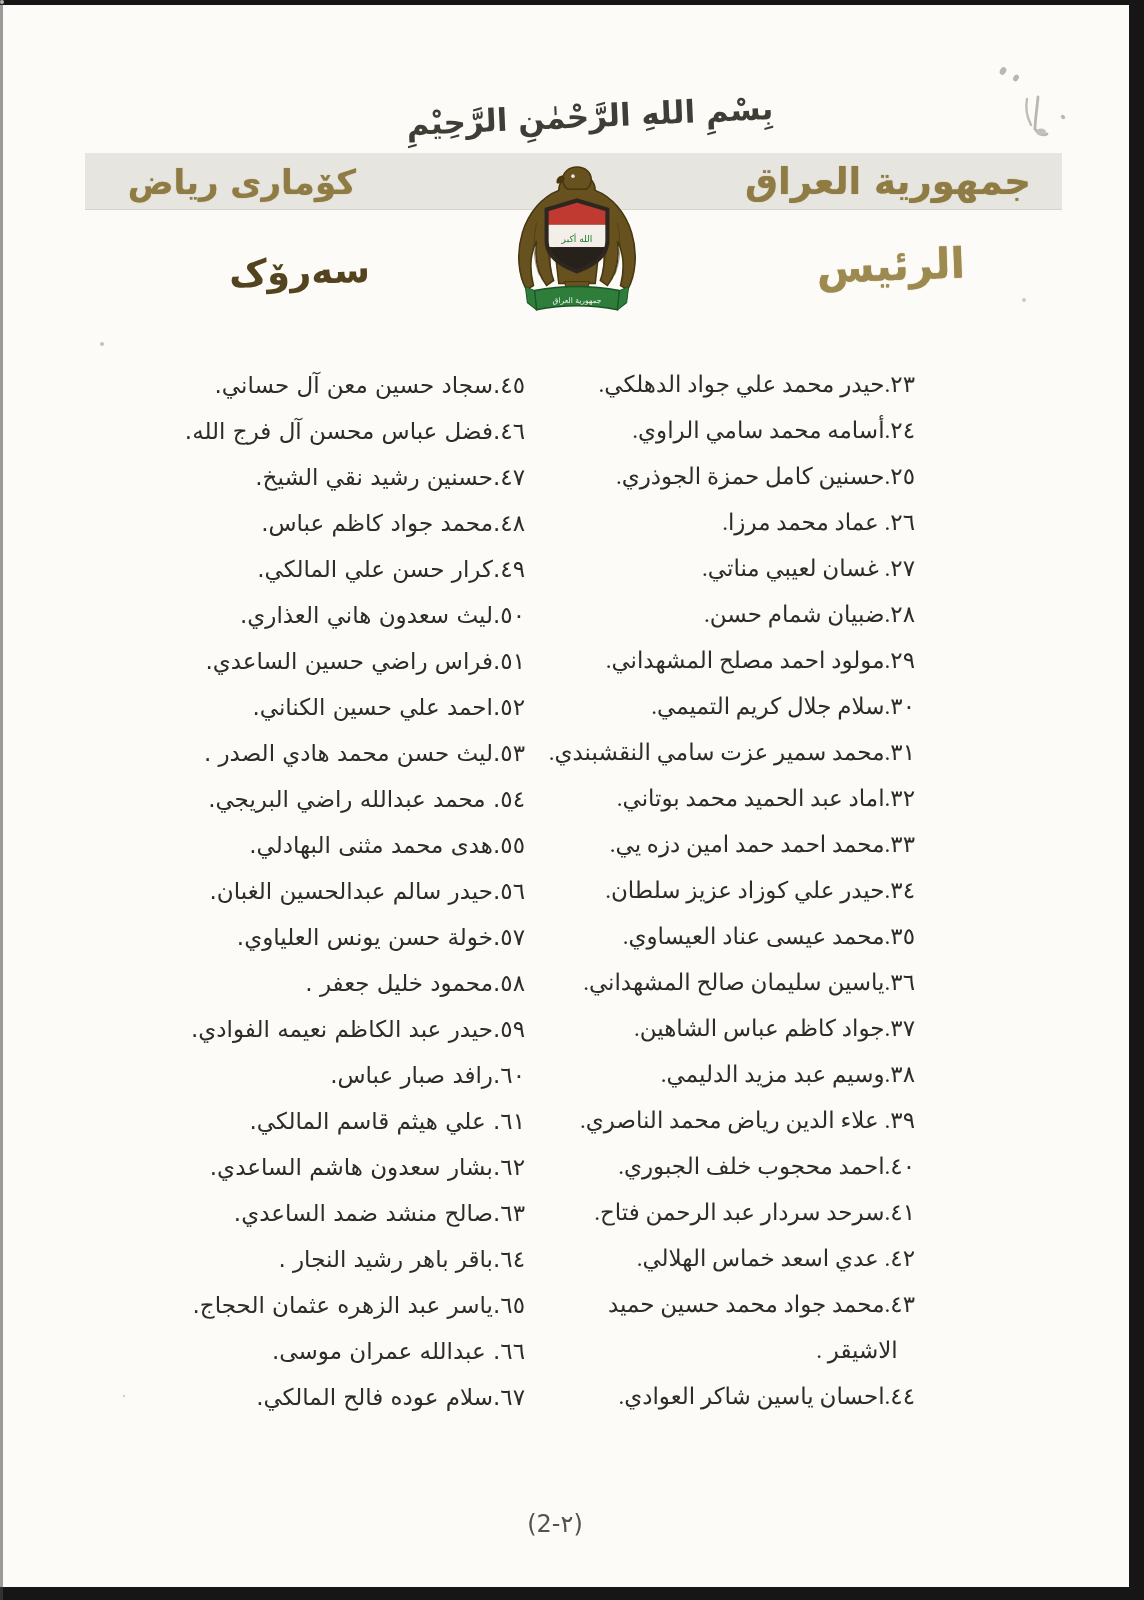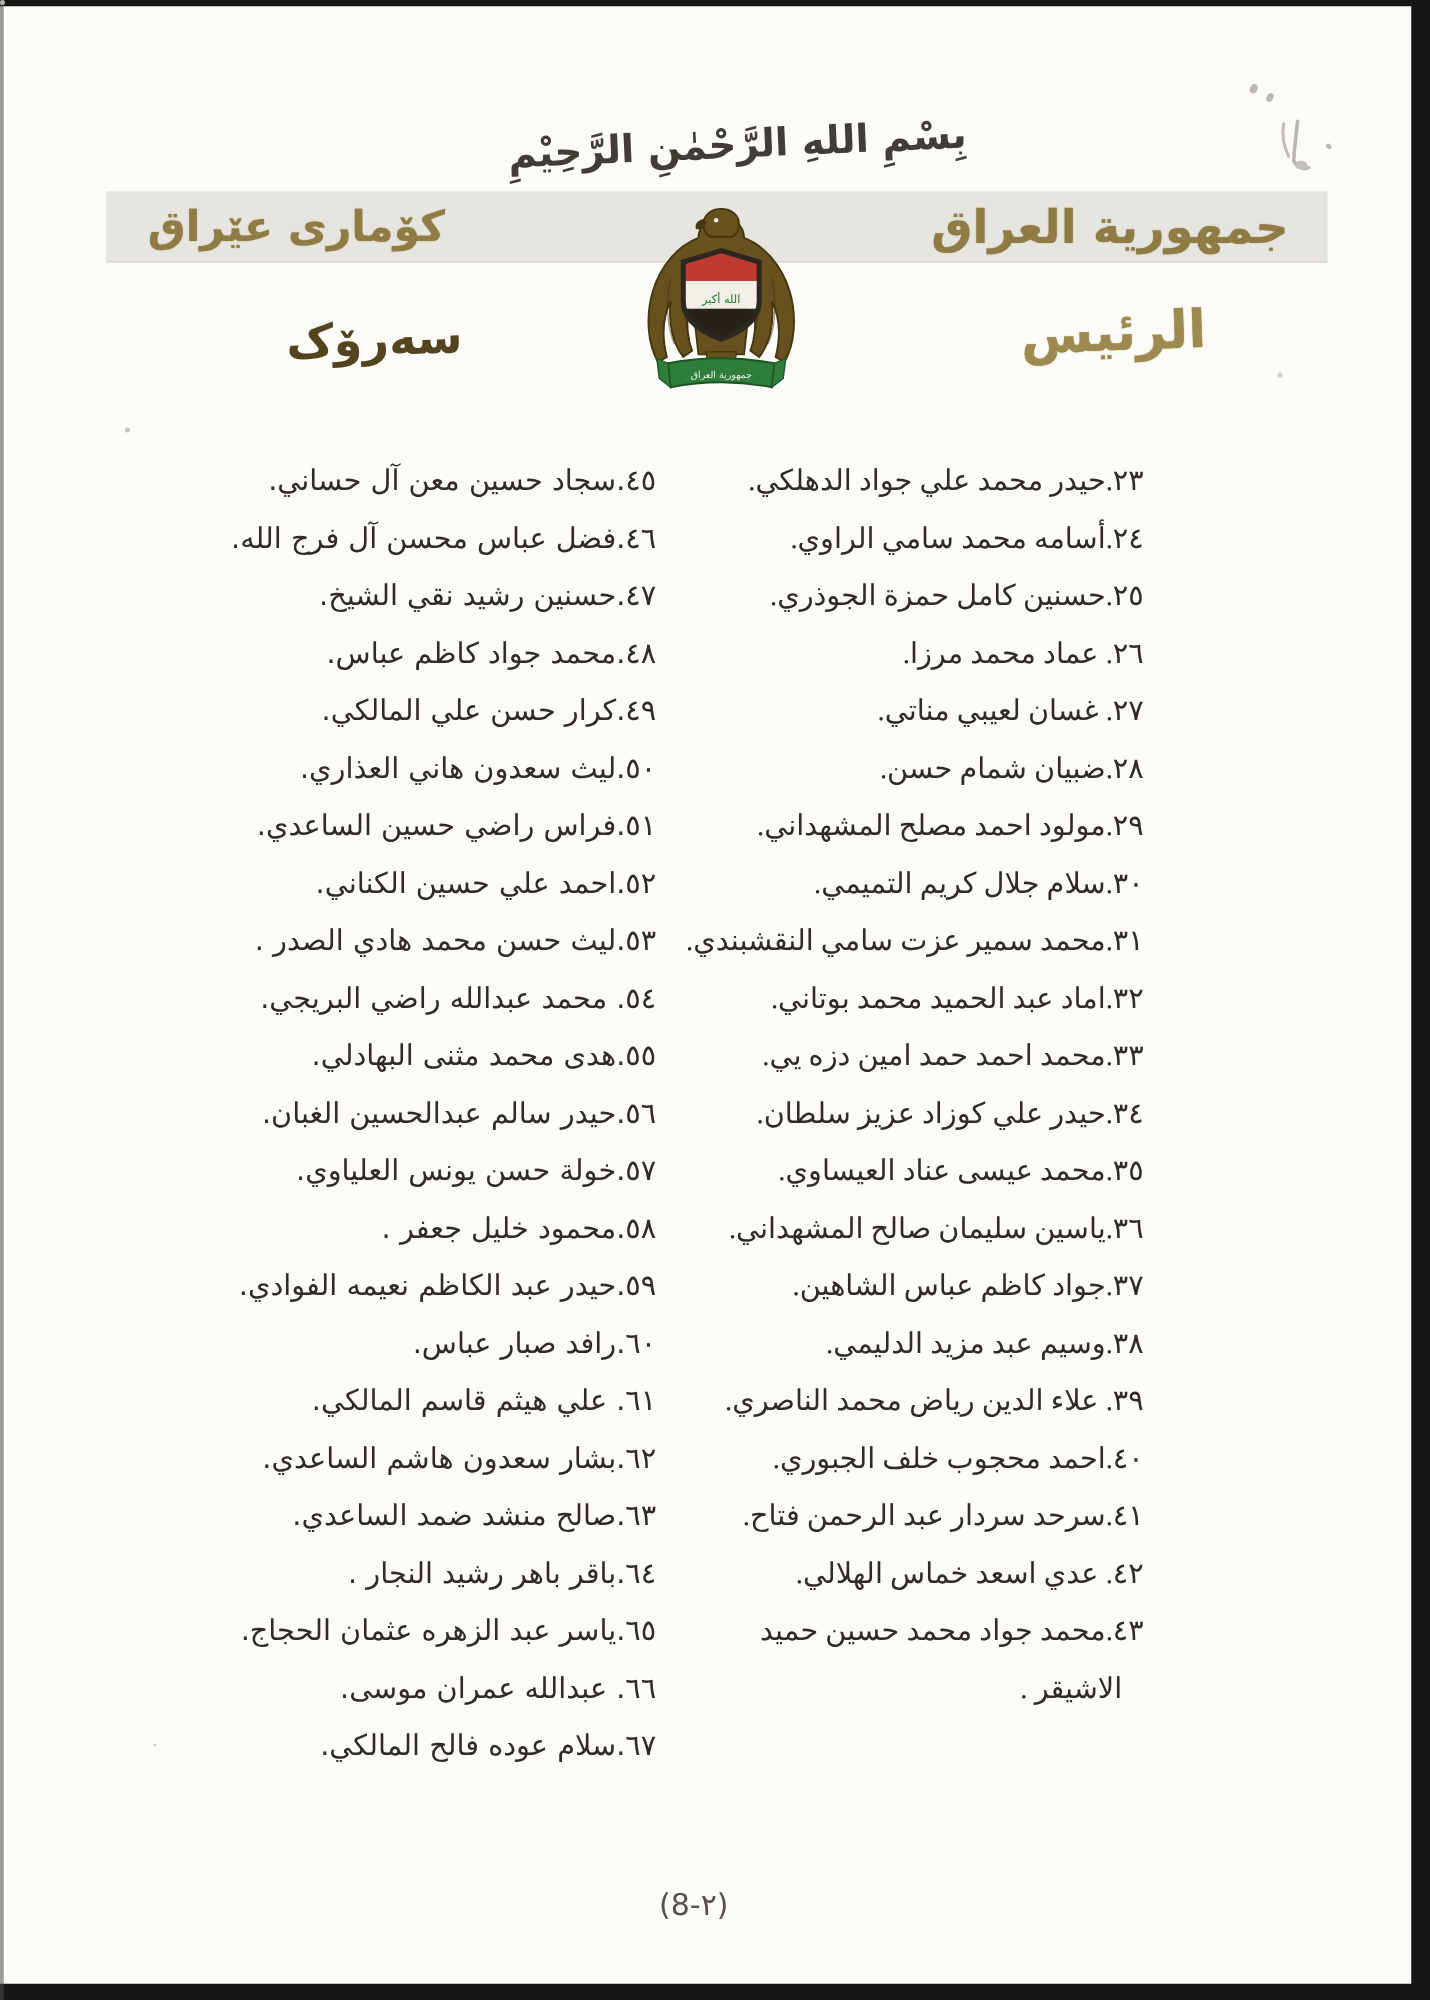--- a/index.html
+++ b/index.html
@@ -94,21 +94,21 @@
     <path d="M42 44 C40 54 42 62 46 70" stroke="#9a948b" stroke-width="2.4" fill="none" stroke-linecap="round"></path>
     <path d="M53 42 C52 54 50 66 50 74 C53 79 58 81 62 79" stroke="#8f8a82" stroke-width="2.8" fill="none" stroke-linecap="round"></path>
     <ellipse cx="56" cy="77" rx="5" ry="3.4" fill="#a29c92"></ellipse>
     <ellipse cx="78" cy="62" rx="2.4" ry="1.8" fill="#8f8a82" transform="rotate(40 78 62)"></ellipse>
   </svg>
 
   <div class="bismillah">بِسْمِ اللهِ الرَّحْمٰنِ الرَّحِيْمِ</div>
 
   <div class="band"></div>
   <div class="republic-ar">جمهورية العراق</div>
-  <div class="republic-ku">كۆماری عێراق</div>
+  <div class="republic-ku">كۆماری رياض</div>
   <div class="president-ar">الرئيس</div>
   <div class="president-ku">سەرۆک</div>
 
   <svg class="emblem" viewBox="0 0 140 158">
     <defs>
       <clipPath id="shieldClip">
         <path d="M70 38 L100 47 L100 78 Q100 97 70 108 Q40 97 40 78 L40 47 Z"></path>
       </clipPath>
     </defs>
 
@@ -137,18 +137,18 @@
         <rect x="40" y="38" width="60" height="24" fill="#c03a31"></rect>
         <rect x="40" y="62" width="60" height="22" fill="#f3efe8"></rect>
         <rect x="40" y="84" width="60" height="26" fill="#27211b"></rect>
         <text x="70" y="79" font-size="9" fill="#1e7b31" text-anchor="middle">الله أكبر</text>
       </g>
       <path d="M70 38 L100 47 L100 78 Q100 97 70 108 Q40 97 40 78 L40 47 Z" fill="none" stroke="#2e2720" stroke-width="4"></path>
     </g>
   </svg>
 
   <div class="col col-right"><div class="row">٢٣.حيدر محمد علي جواد الدهلكي.</div><div class="row">٢٤.أسامه محمد سامي الراوي.</div><div class="row">٢٥.حسنين كامل حمزة الجوذري.</div><div class="row">٢٦. عماد محمد مرزا.</div><div class="row">٢٧. غسان لعيبي مناتي.</div><div class="row">٢٨.ضبيان شمام حسن.</div><div class="row">٢٩.مولود احمد مصلح المشهداني.</div><div class="row">٣٠.سلام جلال كريم التميمي.</div><div class="row">٣١.محمد سمير عزت سامي النقشبندي.</div><div class="row">٣٢.اماد عبد الحميد محمد بوتاني.</div><div class="row">٣٣.محمد احمد حمد امين دزه يي.</div><div class="row">٣٤.حيدر علي كوزاد عزيز سلطان.</div><div class="row">٣٥.محمد عيسى عناد العيساوي.</div><div class="row">٣٦.ياسين سليمان صالح المشهداني.</div><div class="row">٣٧.جواد كاظم عباس الشاهين.</div><div class="row">٣٨.وسيم عبد مزيد الدليمي.</div><div class="row">٣٩. علاء الدين رياض محمد الناصري.</div><div class="row">٤٠.احمد محجوب خلف الجبوري.</div><div class="row">٤١.سرحد سردار عبد الرحمن فتاح.</div><div class="row">٤٢. عدي اسعد خماس الهلالي.</div><div class="row">٤٣.محمد جواد محمد حسين حميد
-   الاشيقر .</div></div>
+   الاشيقر .</div><div class="row">٤٤.احسان ياسين شاكر العوادي.</div></div>
   <div class="col col-left"><div class="row">٤٥.سجاد حسين معن آل حساني.</div><div class="row">٤٦.فضل عباس محسن آل فرج الله.</div><div class="row">٤٧.حسنين رشيد نقي الشيخ.</div><div class="row">٤٨.محمد جواد كاظم عباس.</div><div class="row">٤٩.كرار حسن علي المالكي.</div><div class="row">٥٠.ليث سعدون هاني العذاري.</div><div class="row">٥١.فراس راضي حسين الساعدي.</div><div class="row">٥٢.احمد علي حسين الكناني.</div><div class="row">٥٣.ليث حسن محمد هادي الصدر .</div><div class="row">٥٤. محمد عبدالله راضي البريجي.</div><div class="row">٥٥.هدى محمد مثنى البهادلي.</div><div class="row">٥٦.حيدر سالم عبدالحسين الغبان.</div><div class="row">٥٧.خولة حسن يونس العلياوي.</div><div class="row">٥٨.محمود خليل جعفر .</div><div class="row">٥٩.حيدر عبد الكاظم نعيمه الفوادي.</div><div class="row">٦٠.رافد صبار عباس.</div><div class="row">٦١. علي هيثم قاسم المالكي.</div><div class="row">٦٢.بشار سعدون هاشم الساعدي.</div><div class="row">٦٣.صالح منشد ضمد الساعدي.</div><div class="row">٦٤.باقر باهر رشيد النجار .</div><div class="row">٦٥.ياسر عبد الزهره عثمان الحجاج.</div><div class="row">٦٦. عبدالله عمران موسى.</div><div class="row">٦٧.سلام عوده فالح المالكي.</div></div>
 
-  <div class="footer" dir="ltr">(8-٢)</div>
+  <div class="footer" dir="ltr">(2-٢)</div>
 
 </div>
 
 </body></html>

